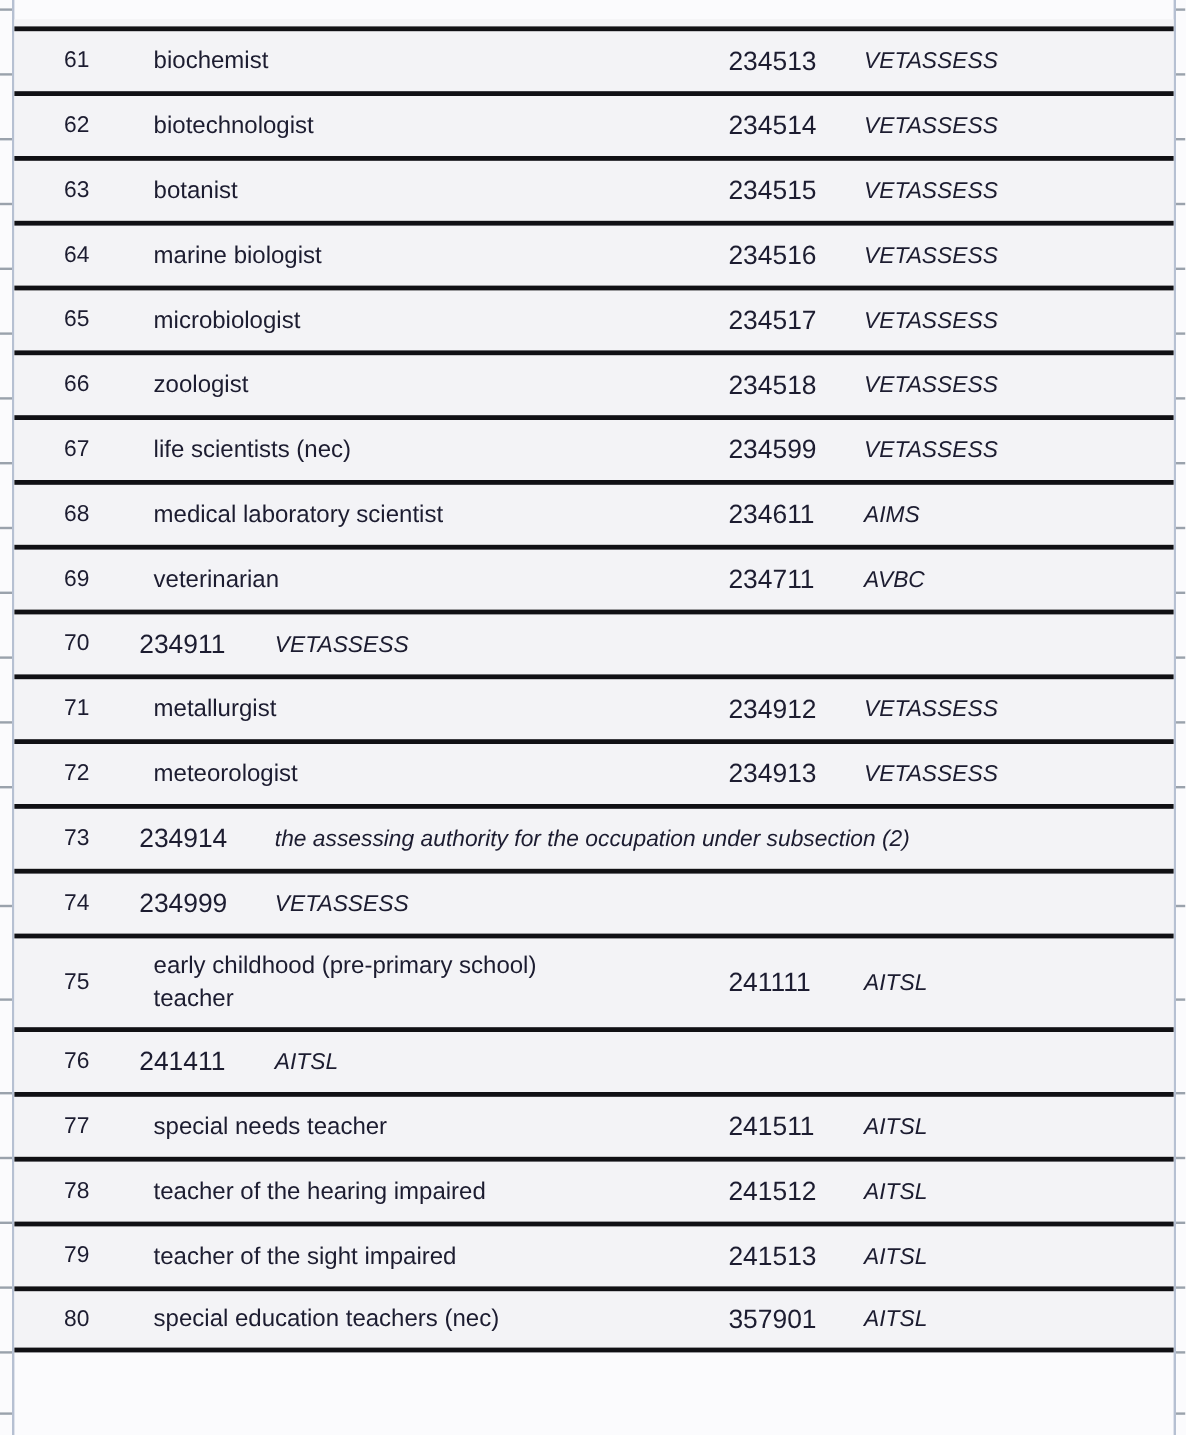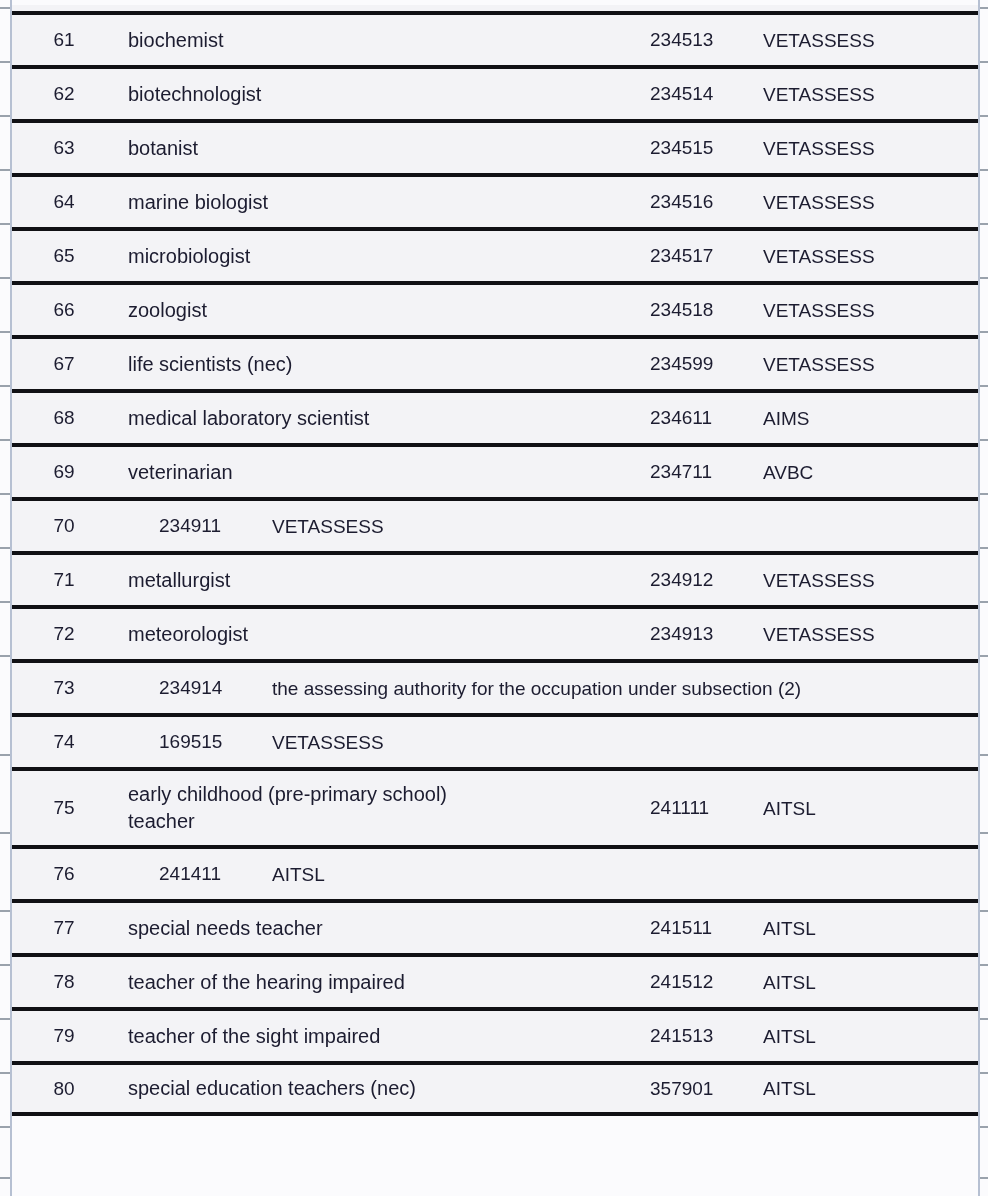--- a/index.html
+++ b/index.html
@@ -39,21 +39,21 @@
     position: absolute; left: 978px; top: 0; bottom: 0; width: 2px;
     background: var(--gutter-line);
   }
   .tick { position: absolute; height: 2px; background: var(--gutter-tick); }
   .tick.l { left: 0; width: 10px; }
   .tick.r { left: 980px; width: 8px; }
 
   .table-area {
     position: absolute;
     left: 12px;
-    top: 5px;
+    top: 16px;
     width: 966px;
   }
   .top-sliver { height: 6px; background: var(--row-bg); }
 
   .row {
     display: flex;
     align-items: center;
     background: var(--row-bg);
     border-top: 4px solid var(--border-black);
     min-height: 54px; 
@@ -68,28 +68,28 @@
   }
   .col-occ {
     flex: 0 0 491px;
     padding: 10px 0 10px 12px;
     font-size: 20px;
     line-height: 27px;
   }
   .occ-text { display: block; max-width: 372px; }
   .col-code {
     flex: 0 0 113px;
-    font-size: 19px;
-    margin-left: 43px;
+    font-size: 22px;
   }
   .col-auth {
     flex: 1 1 auto;
     padding: 10px 12px 10px 0;
     font-size: 19px;
     line-height: 25px;
+    font-style: italic;
   }
 </style>
 </head>
 <body>
 
 <div class="page">
   <div class="gutter-left"></div>
   <div class="gutter-right"></div>
   <div class="vline-left"></div>
   <div class="vline-right"></div>
@@ -203,21 +203,21 @@
   </div>
 
   <div class="row">
     <div class="col-num">73</div>
     <div class="col-code">234914</div>
     <div class="col-auth">the assessing authority for the occupation under subsection (2)</div>
   </div>
 
   <div class="row">
     <div class="col-num">74</div>
-    <div class="col-code">169515</div>
+    <div class="col-code">234999</div>
     <div class="col-auth">VETASSESS</div>
   </div>
 
   <div class="row">
     <div class="col-num">75</div>
     <div class="col-occ">
       <span class="occ-text">early childhood (pre-primary school) teacher</span>
     </div>
     <div class="col-code">241111</div>
     <div class="col-auth">AITSL</div>

